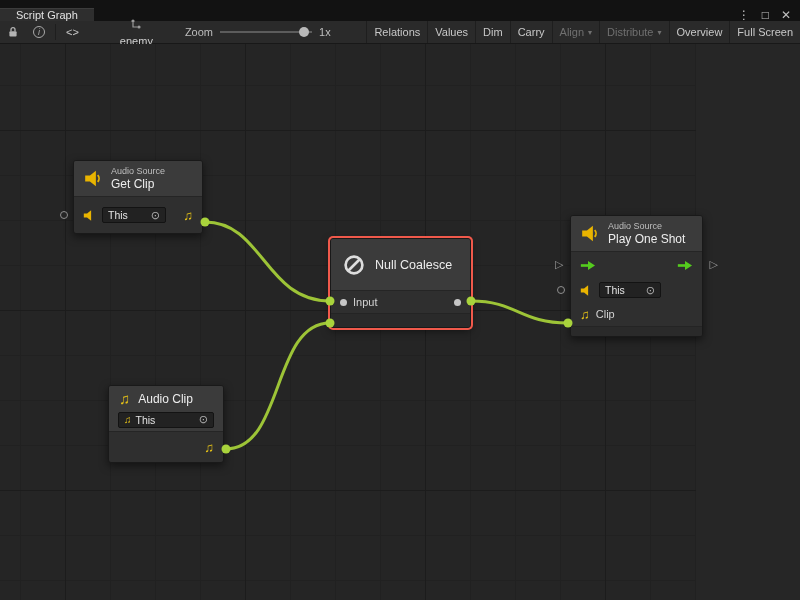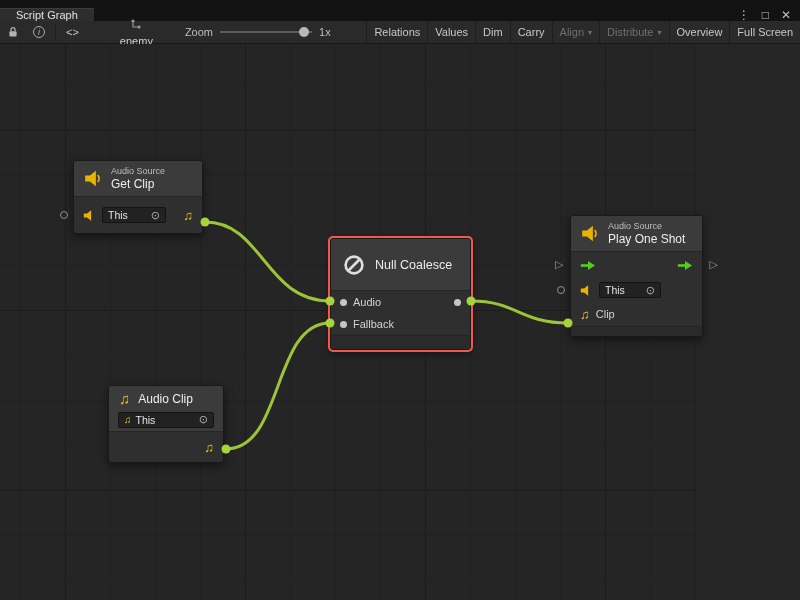--- a/index.html
+++ b/index.html
@@ -183,27 +183,23 @@
   <div class="node selected" style="left:330px;top:194px;width:141px">
     <div class="nc-header">
       <svg width="24" height="24" viewBox="0 0 20 20">
         <circle cx="10" cy="10" r="7" stroke="#dedede" stroke-width="2.2" fill="none"></circle>
         <line x1="5.2" y1="14.8" x2="14.8" y2="5.2" stroke="#dedede" stroke-width="2.2"></line>
       </svg>
       <span class="ttl">Null Coalesce</span>
     </div>
     <div class="node-row h22">
       <span class="inner-dot"></span>
-      <span class="plabel">Audio</span>
+      <span class="plabel">Input</span>
       <span class="spacer"></span>
       <span class="inner-dot"></span>
-    </div>
-    <div class="node-row h22">
-      <span class="inner-dot"></span>
-      <span class="plabel">Fallback</span>
     </div>
     <div class="node-footer" style="height:14px"></div>
   </div>
 
   <div class="node" style="left:570px;top:171px;width:133px">
     <div class="node-header">
       <svg width="19" height="19" viewBox="0 0 16 16">
         <polygon points="1,5.5 5,5.5 10,1.5 10,14.5 5,10.5 1,10.5" fill="var(--icon-yellow,#e9b400)"></polygon>
         <path d="M11.5,5.2 a4,4 0 0 1 0,5.6" stroke="var(--icon-yellow,#e9b400)" fill="none" stroke-width="1.5"></path>
       </svg>

